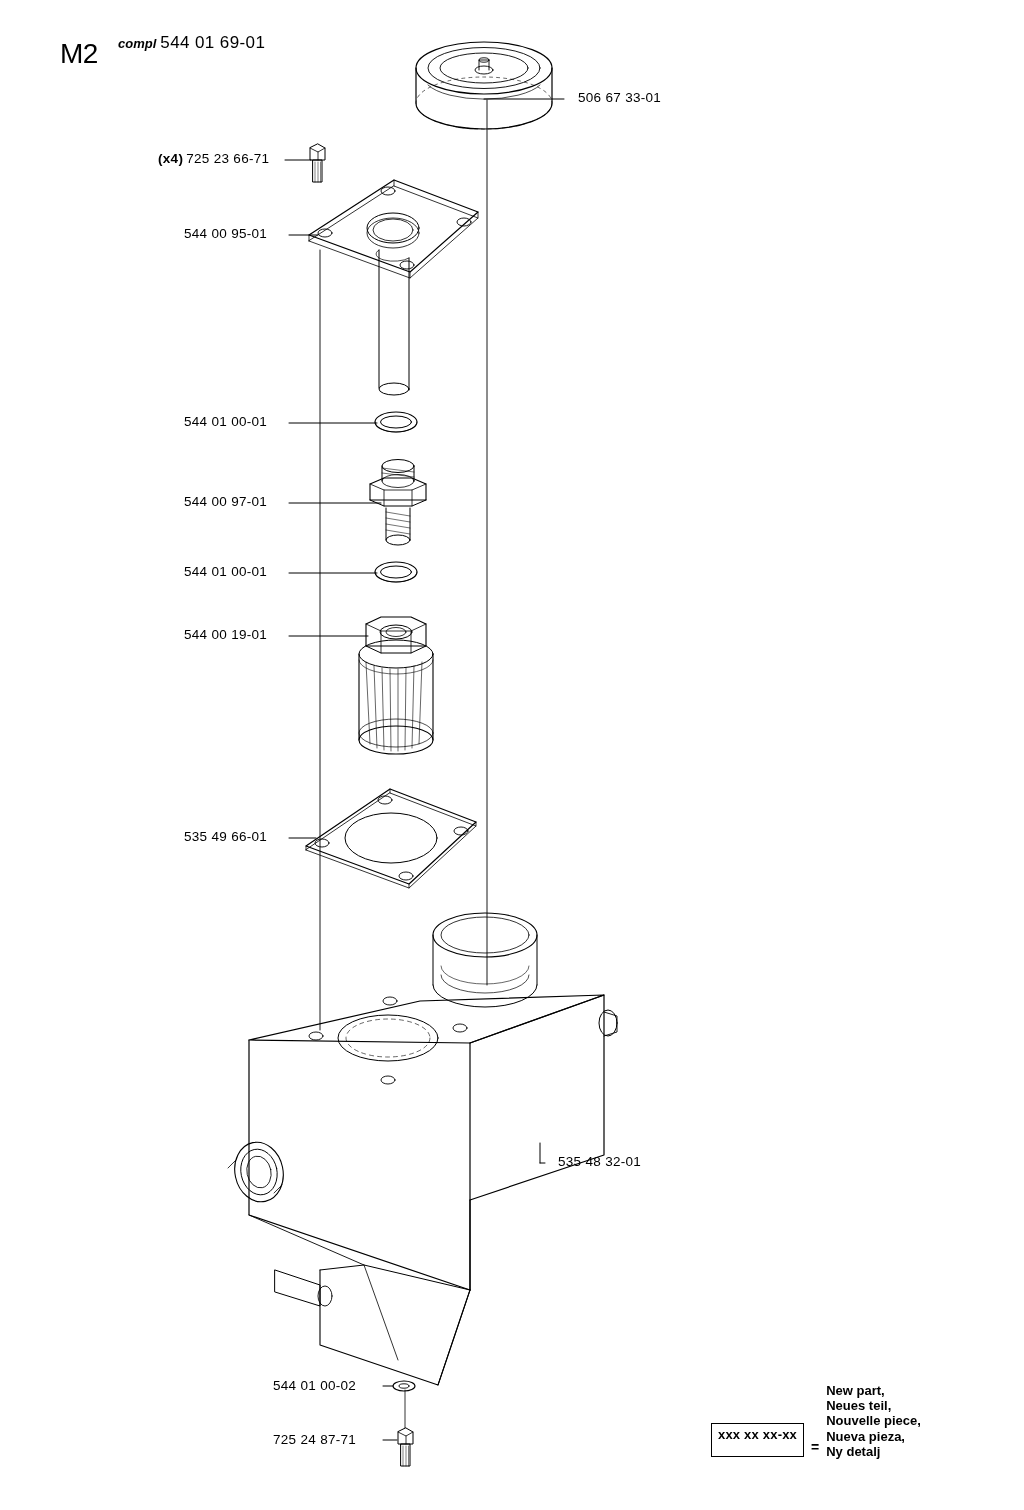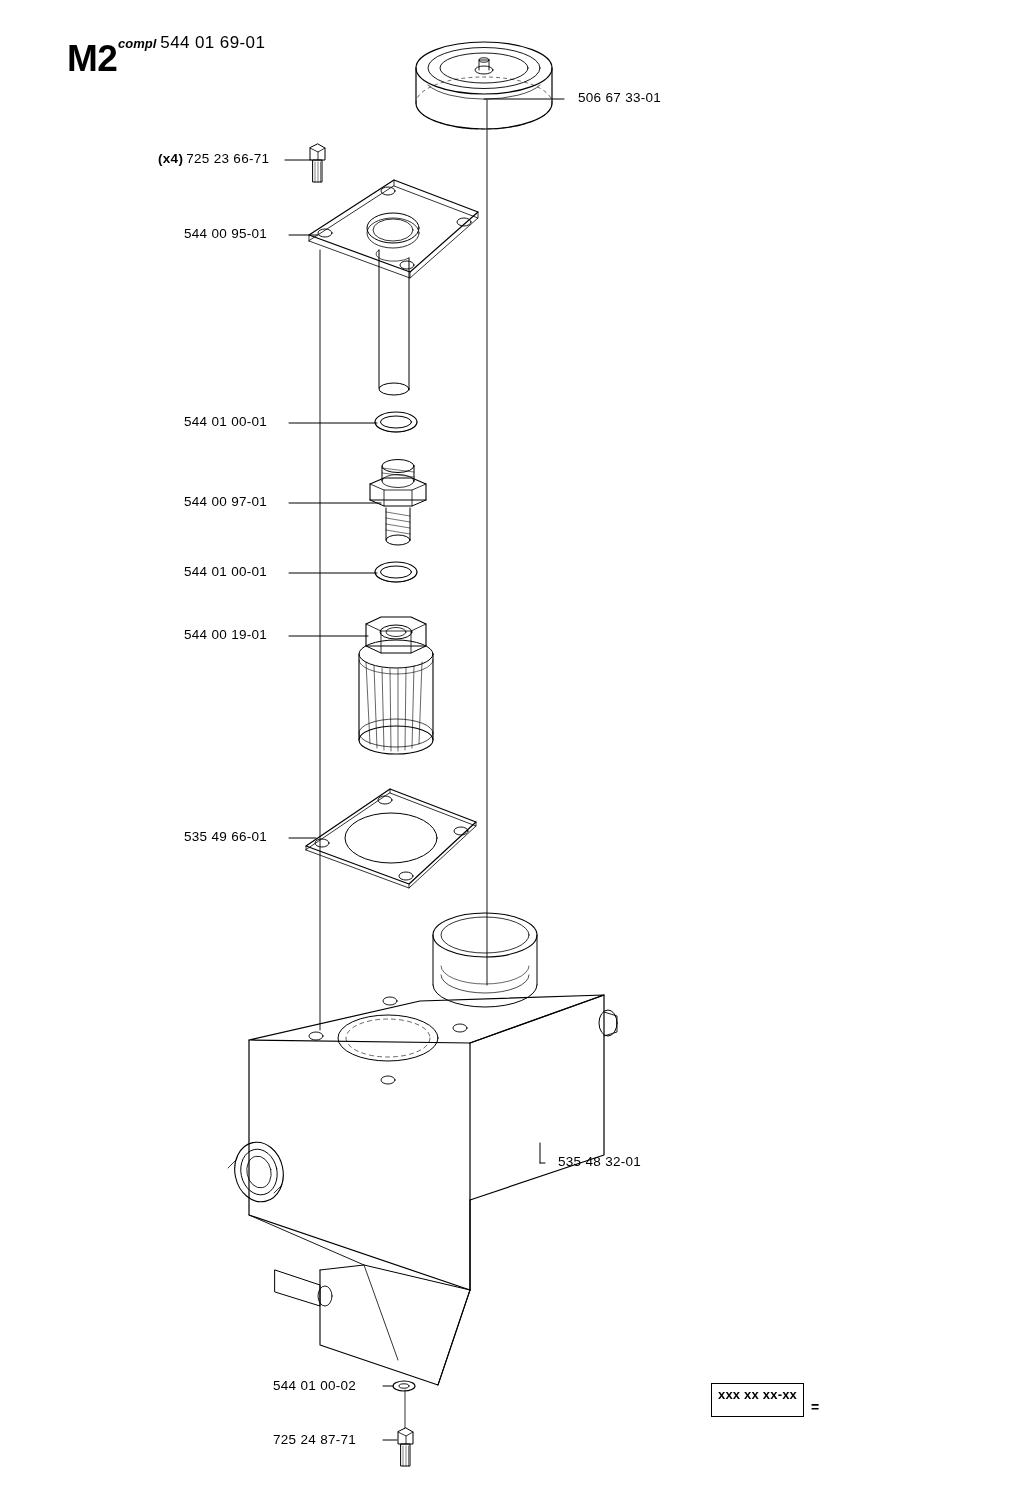--- a/index.html
+++ b/index.html
@@ -14,24 +14,24 @@
   #page {
     position: relative;
     width: 1024px;
     height: 1510px;
     background: #ffffff;
     overflow: hidden;
   }
   
   #section-code {
     position: absolute;
-    left: 67px;
+    left: 60px;
     top: 38px;
-    font-size: 37px;
-    font-weight: bold;
+    font-size: 28px;
+    font-weight: normal;
     letter-spacing: -0.5px;
   }
   #compl-block {
     position: absolute;
     left: 118px;
     top: 33px;
     font-size: 13px;
     font-weight: bold;
     font-style: italic;
     white-space: nowrap;
@@ -336,15 +336,22 @@
     <span>544 01 00-02</span>
   </div>
 
   <div class="label" style="left:273px; top:1433px;">
     <span>725 24 87-71</span>
   </div>
 
   <div id="legend">
     <div id="legend-box">xxx xx xx-xx</div>
     <div id="legend-eq">=</div>
+    <div id="legend-langs">
+      <div>New part,</div>
+      <div>Neues teil,</div>
+      <div>Nouvelle piece,</div>
+      <div>Nueva pieza,</div>
+      <div>Ny detalj</div>
+    </div>
   </div>
 
 </div>
 
 </body></html>

